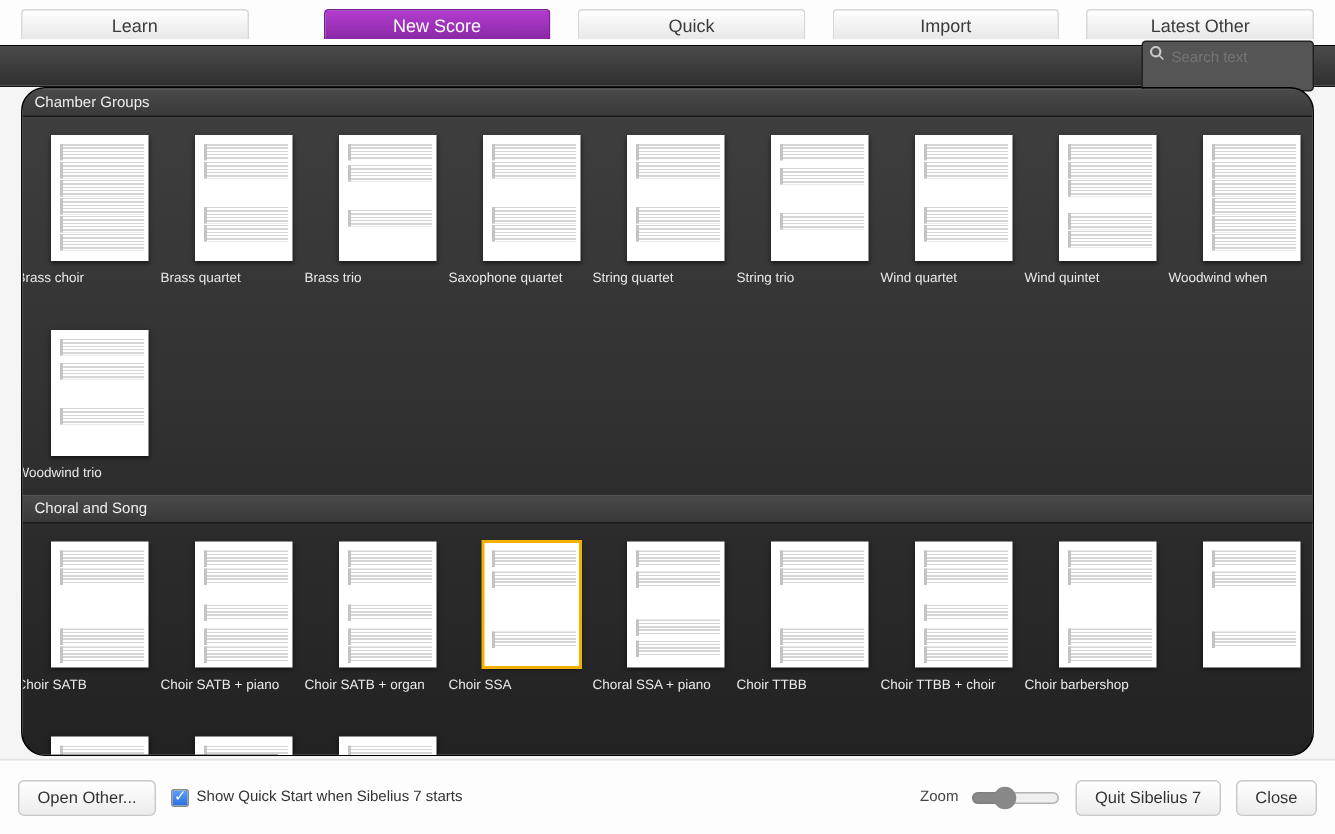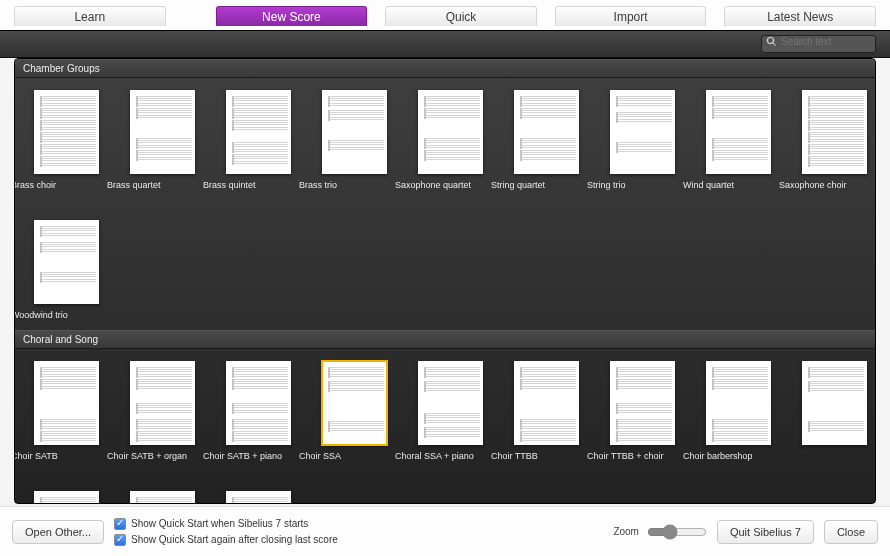--- a/index.html
+++ b/index.html
@@ -45,46 +45,46 @@
     background: linear-gradient(#4a4a4a, #2f2f2f);
     display: flex;
     justify-content: flex-end;
     align-items: center;
     padding: 0 14px;
     border-top: 1px solid #000;
     border-bottom: 1px solid #111;
   }
   .searchbox {
     display: flex;
-    align-items: flex-start;
+    align-items: flex-end;
     width: 115px;
     height: 18px;
     background: #555;
     border: 1px solid #222;
     border-radius: 3px;
-    padding: 0 4px;
+    padding: 16px 4px;
     gap: 4px;
   }
   .searchbox input {
     flex: 1;
     background: transparent;
     border: none;
     outline: none;
     color: #ccc;
     font-size: 10px;
   }
   .searchbox svg { width: 11px; height: 11px; fill: #ccc; }
   
   .gallery {
     position: absolute;
     top: 58px; left: 14px; right: 14px;
     bottom: 52px;
     background: linear-gradient(#3f3f3f, #222);
     border: 1px solid #000;
-    border-radius: 4px;
+    border-radius: 16px;
     overflow-y: auto;
     overflow-x: hidden;
     box-shadow: inset 0 1px 0 rgba(255,255,255,.05);
   }
   .gallery::-webkit-scrollbar { width: 10px; }
   .gallery::-webkit-scrollbar-track { background:#2a2a2a; }
   .gallery::-webkit-scrollbar-thumb { background:#6a6a6a; border-radius:5px; }
   .group-header {
     background: linear-gradient(#4a4a4a, #393939);
     color: #eee;
@@ -164,21 +164,21 @@
   }
   .btn {
     background: linear-gradient(#ffffff, #ececec);
     border: 1px solid #c9c9c9;
     border-radius: 4px;
     padding: 5px 12px;
     font-size: 11px;
     cursor: pointer;
     color: #333;
   }
-  .checks { display: flex; flex-direction: column; gap: 4px; justify-content: center; }
+  .checks { display: flex; flex-direction: row; gap: 4px; justify-content: center; }
   .chk { display: flex; align-items: center; gap: 5px; color: #333; }
   .chk input {
     appearance: none;
     width: 12px; height: 12px;
     border: 1px solid #8a8a8a;
     border-radius: 2px;
     background: linear-gradient(#5aa0ff, #2a6fe0);
     position: relative;
   }
   .chk input::after {
@@ -196,21 +196,21 @@
   }
 </style>
 </head>
 <body>
 
 <div class="tabbar" id="tabbar">
     <div class="tab">Learn</div>
     <div class="tab active">New Score</div>
     <div class="tab">Quick</div>
     <div class="tab">Import</div>
-    <div class="tab">Latest News</div>
+    <div class="tab">Latest Other</div>
   </div>
 
 <div class="searchrow">
   <div class="searchbox">
     <span>
       <svg viewBox="0 0 16 16">
           <path d="M6.5 1a5.5 5.5 0 014.38 8.83l3.65 3.64-1.06 1.06-3.64-3.65A5.5 5.5 0 116.5 1zm0 2a3.5 3.5 0 100 7 3.5 3.5 0 000-7z"></path>
         </svg>
     </span>
     <input type="text" placeholder="Search text" style="">
@@ -236,80 +236,80 @@
           <div class="staff" style="top: 6px;"></div>
           <div class="staff" style="top: 18px;"></div>
           <div class="staff" style="top: 48px;"></div>
           <div class="staff" style="top: 60px;"></div>
         </div>
         <div class="card-label">Brass quartet</div>
       </div>
       <div class="card">
         <div class="thumb">
           <div class="staff" style="top: 6px;"></div>
+          <div class="staff" style="top: 20px;"></div>
+          <div class="staff" style="top: 50px;"></div>
+        </div>
+        <div class="card-label">Brass trio</div>
+      </div>
+      <div class="card">
+        <div class="thumb">
+          <div class="staff" style="top: 6px;"></div>
+          <div class="staff" style="top: 18px;"></div>
+          <div class="staff" style="top: 48px;"></div>
+          <div class="staff" style="top: 60px;"></div>
+        </div>
+        <div class="card-label">Saxophone quartet</div>
+      </div>
+      <div class="card">
+        <div class="thumb">
+          <div class="staff" style="top: 6px;"></div>
+          <div class="staff" style="top: 18px;"></div>
+          <div class="staff" style="top: 48px;"></div>
+          <div class="staff" style="top: 60px;"></div>
+        </div>
+        <div class="card-label">String quartet</div>
+      </div>
+      <div class="card">
+        <div class="thumb">
+          <div class="staff" style="top: 6px;"></div>
+          <div class="staff" style="top: 22px;"></div>
+          <div class="staff" style="top: 52px;"></div>
+        </div>
+        <div class="card-label">String trio</div>
+      </div>
+      <div class="card">
+        <div class="thumb">
+          <div class="staff" style="top: 6px;"></div>
+          <div class="staff" style="top: 18px;"></div>
+          <div class="staff" style="top: 48px;"></div>
+          <div class="staff" style="top: 60px;"></div>
+        </div>
+        <div class="card-label">Wind quartet</div>
+      </div>
+      <div class="card">
+        <div class="thumb">
+          <div class="staff" style="top: 6px;"></div>
           <div class="staff" style="top: 18px;"></div>
           <div class="staff" style="top: 30px;"></div>
           <div class="staff" style="top: 52px;"></div>
           <div class="staff" style="top: 64px;"></div>
         </div>
-        <div class="card-label">Brass quintet</div>
-      </div>
-      <div class="card">
-        <div class="thumb">
-          <div class="staff" style="top: 6px;"></div>
-          <div class="staff" style="top: 20px;"></div>
-          <div class="staff" style="top: 50px;"></div>
-        </div>
-        <div class="card-label">Brass trio</div>
-      </div>
-      <div class="card">
-        <div class="thumb">
-          <div class="staff" style="top: 6px;"></div>
-          <div class="staff" style="top: 18px;"></div>
-          <div class="staff" style="top: 48px;"></div>
-          <div class="staff" style="top: 60px;"></div>
-        </div>
-        <div class="card-label">Saxophone quartet</div>
-      </div>
-      <div class="card">
-        <div class="thumb">
-          <div class="staff" style="top: 6px;"></div>
-          <div class="staff" style="top: 18px;"></div>
-          <div class="staff" style="top: 48px;"></div>
-          <div class="staff" style="top: 60px;"></div>
-        </div>
-        <div class="card-label">String quartet</div>
-      </div>
-      <div class="card">
-        <div class="thumb">
-          <div class="staff" style="top: 6px;"></div>
-          <div class="staff" style="top: 22px;"></div>
-          <div class="staff" style="top: 52px;"></div>
-        </div>
-        <div class="card-label">String trio</div>
-      </div>
-      <div class="card">
-        <div class="thumb">
-          <div class="staff" style="top: 6px;"></div>
-          <div class="staff" style="top: 18px;"></div>
-          <div class="staff" style="top: 48px;"></div>
-          <div class="staff" style="top: 60px;"></div>
-        </div>
-        <div class="card-label">Wind quartet</div>
+        <div class="card-label">Wind quintet</div>
       </div>
       <div class="card">
         <div class="thumb">
           <div class="staff" style="top: 6px;"></div>
           <div class="staff" style="top: 18px;"></div>
           <div class="staff" style="top: 30px;"></div>
           <div class="staff" style="top: 42px;"></div>
           <div class="staff" style="top: 54px;"></div>
           <div class="staff" style="top: 66px;"></div>
         </div>
-        <div class="card-label">Saxophone choir</div>
+        <div class="card-label">Woodwind when</div>
       </div>
       <div class="card">
         <div class="thumb">
           <div class="staff" style="top: 6px;"></div>
           <div class="staff" style="top: 22px;"></div>
           <div class="staff" style="top: 52px;"></div>
         </div>
         <div class="card-label">Woodwind trio</div>
       </div>
     </div>
@@ -325,31 +325,31 @@
         <div class="card-label">Choir SATB</div>
       </div>
       <div class="card">
         <div class="thumb">
           <div class="staff" style="top: 6px;"></div>
           <div class="staff" style="top: 18px;"></div>
           <div class="staff" style="top: 42px;"></div>
           <div class="staff" style="top: 58px;"></div>
           <div class="staff" style="top: 70px;"></div>
         </div>
+        <div class="card-label">Choir SATB + piano</div>
+      </div>
+      <div class="card">
+        <div class="thumb">
+          <div class="staff" style="top: 6px;"></div>
+          <div class="staff" style="top: 18px;"></div>
+          <div class="staff" style="top: 42px;"></div>
+          <div class="staff" style="top: 58px;"></div>
+          <div class="staff" style="top: 70px;"></div>
+        </div>
         <div class="card-label">Choir SATB + organ</div>
-      </div>
-      <div class="card">
-        <div class="thumb">
-          <div class="staff" style="top: 6px;"></div>
-          <div class="staff" style="top: 18px;"></div>
-          <div class="staff" style="top: 42px;"></div>
-          <div class="staff" style="top: 58px;"></div>
-          <div class="staff" style="top: 70px;"></div>
-        </div>
-        <div class="card-label">Choir SATB + piano</div>
       </div>
       <div class="card selected">
         <div class="thumb">
           <div class="staff" style="top: 6px;"></div>
           <div class="staff" style="top: 20px;"></div>
           <div class="staff" style="top: 60px;"></div>
         </div>
         <div class="card-label">Choir SSA</div>
       </div>
       <div class="card">
@@ -417,24 +417,20 @@
       </div>
     </div>
   </div>
 
 <div class="footer">
   <button class="btn">Open Other...</button>
   <div class="checks">
     <label class="chk">
       <input type="checkbox" checked="" style="">
       <span>Show Quick Start when Sibelius 7 starts</span>
-    </label>
-    <label class="chk">
-      <input type="checkbox" checked="" style="">
-      <span>Show Quick Start again after closing last score</span>
     </label>
   </div>
   <div class="spacer"></div>
   <div class="zoom">
     <span>Zoom</span>
     <input type="range" min="0" max="100" value="35" style="">
   </div>
   <button class="btn">Quit Sibelius 7</button>
   <button class="btn">Close</button>
 </div>

